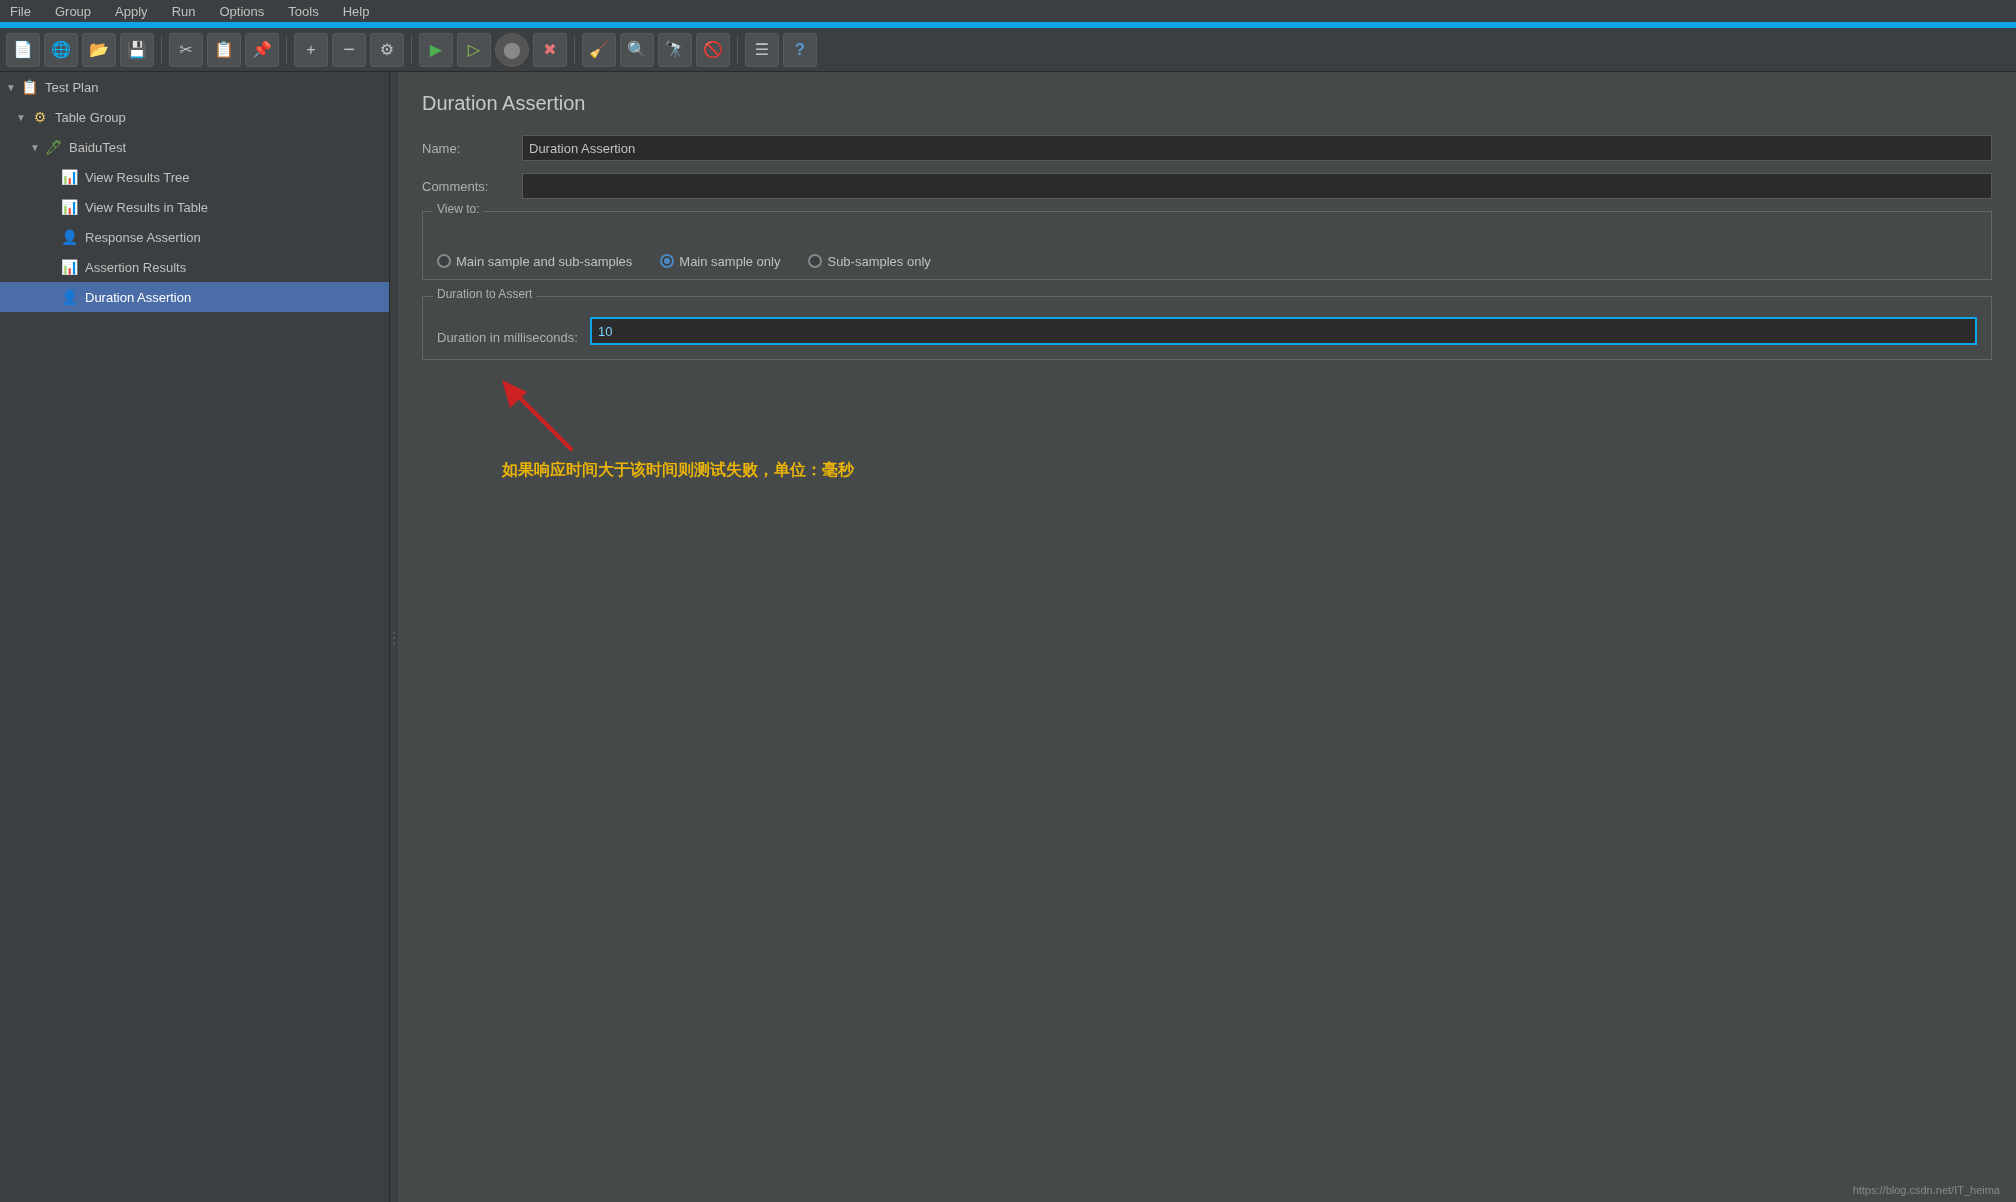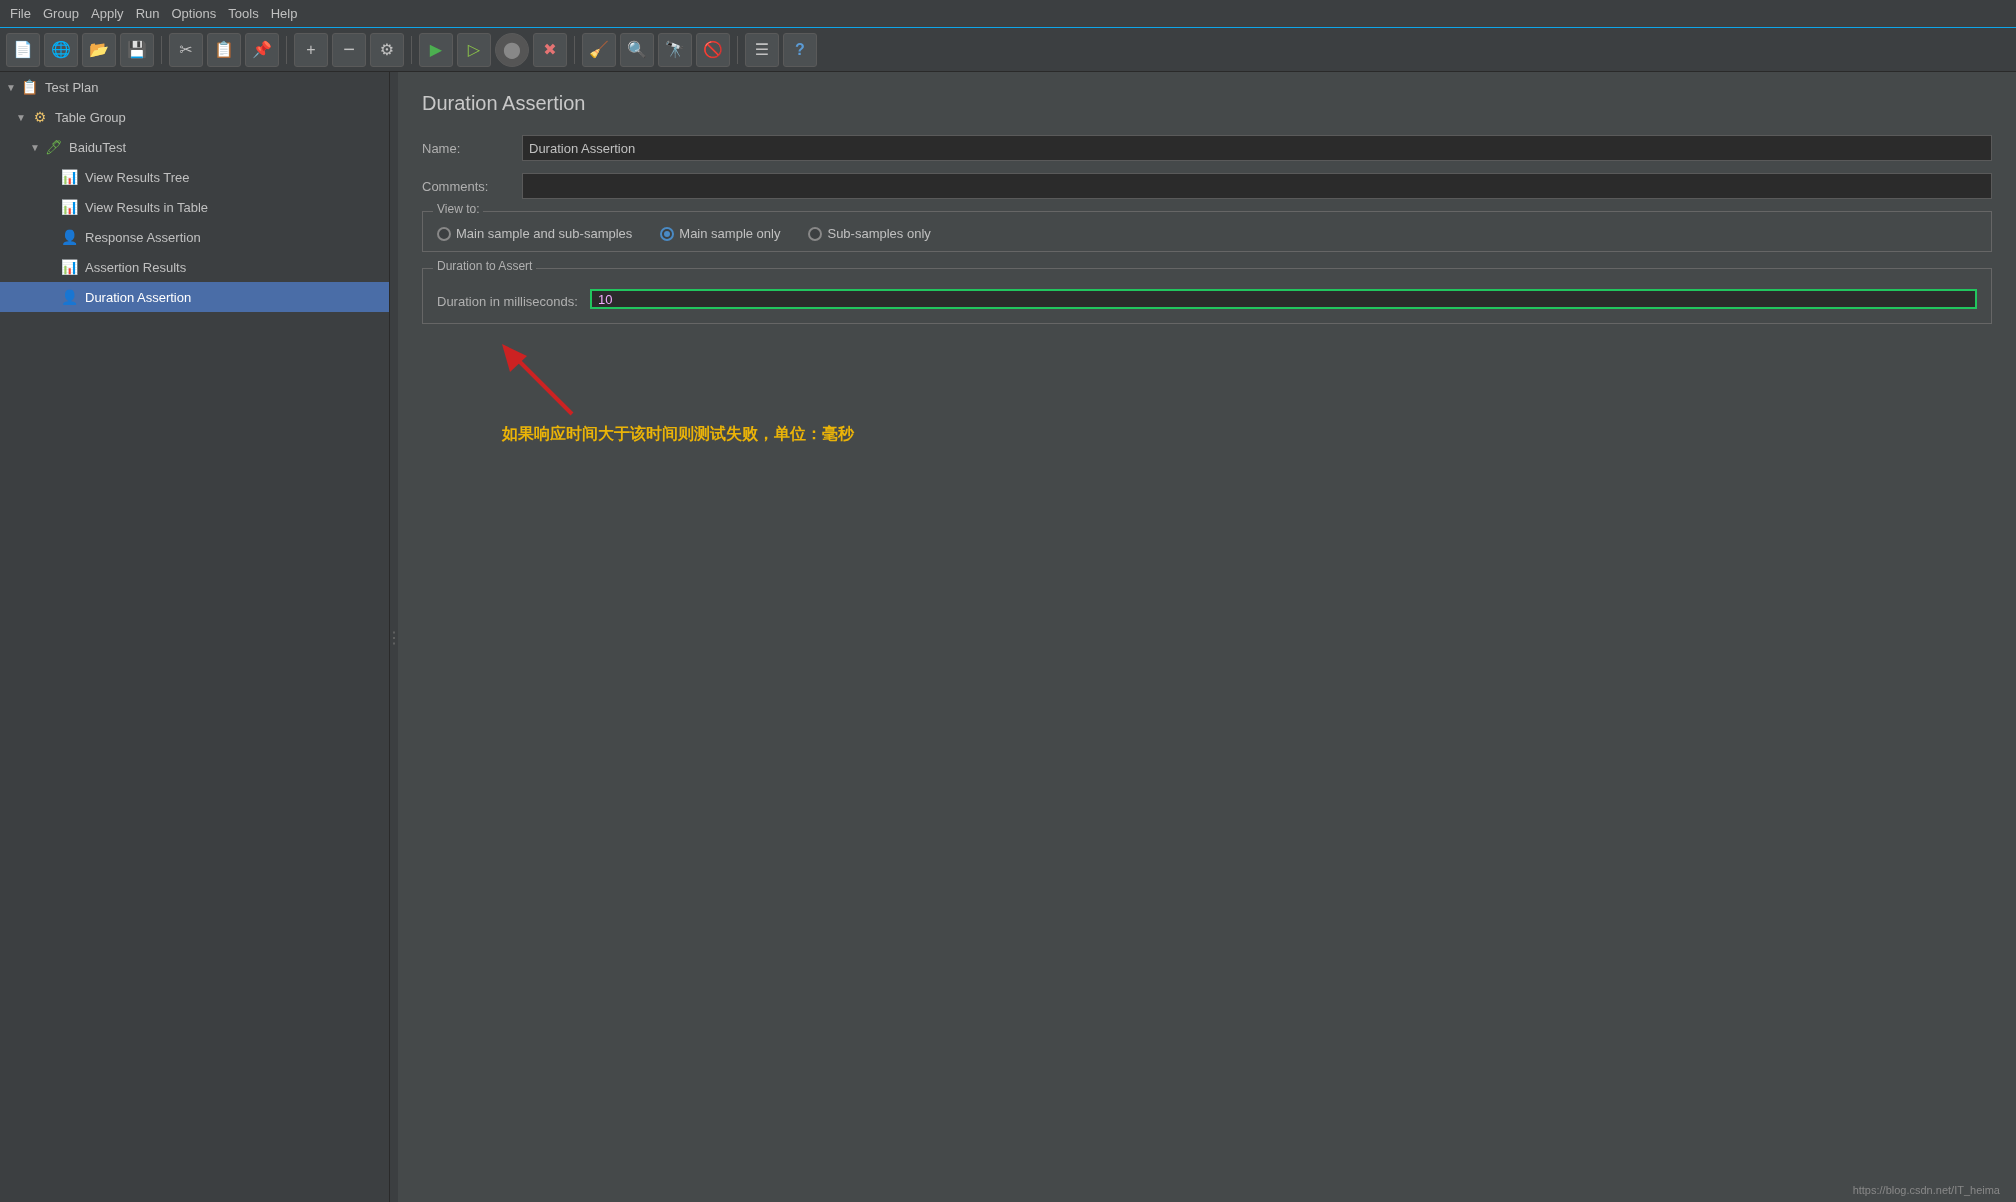--- a/index.html
+++ b/index.html
@@ -9,26 +9,26 @@
       background: #3c3f41;
       font-family: 'Segoe UI', Arial, sans-serif;
       font-size: 13px;
       color: #c0c0c0;
       overflow: hidden;
     }
 
     
     .menubar {
       background: #3c3f41;
-      border-bottom: 1px solid #0ea5e9;
+      border-bottom: 6px solid #0ea5e9;
       height: 28px;
       display: flex;
       align-items: center;
       padding: 0 6px;
-      gap: 4px;
+      gap: 16px;
     }
     .menubar-item {
       color: #c0c0c0;
       font-size: 13px;
       cursor: pointer;
       padding: 2px 4px;
     }
 
     
     .toolbar {
@@ -174,25 +174,26 @@
       color: #b0b0b0;
     }
     .radio-group {
       display: flex;
       gap: 28px;
       align-items: center;
       margin-top: 4px;
     }
     .radio-item {
       display: flex;
-      align-items: center;
+      align-items: flex-start;
       gap: 5px;
       cursor: pointer;
       color: #c0c0c0;
       font-size: 13px;
+      margin-top: 28px;
     }
     .radio-circle {
       width: 14px;
       height: 14px;
       border-radius: 50%;
       border: 2px solid #888;
       display: flex;
       align-items: center;
       justify-content: center;
       background: #3c3f41;
@@ -231,25 +232,25 @@
     }
     .duration-label {
       color: #b0b0b0;
       font-size: 13px;
       margin-right: 12px;
       white-space: nowrap;
     }
     .duration-input {
       flex: 1;
       background: #2b2b2b;
-      border: 2px solid #22c55e;
-      color: #f0abfc;
+      border: 2px solid #0ea5e9;
+      color: #7dd3fc;
       padding: 4px 6px;
       font-size: 13px;
-      height: 20px;
+      height: 28px;
       outline: none;
     }
 
     
     .annotation-area {
       position: relative;
       height: 140px;
       margin-top: 10px;
     }
 

